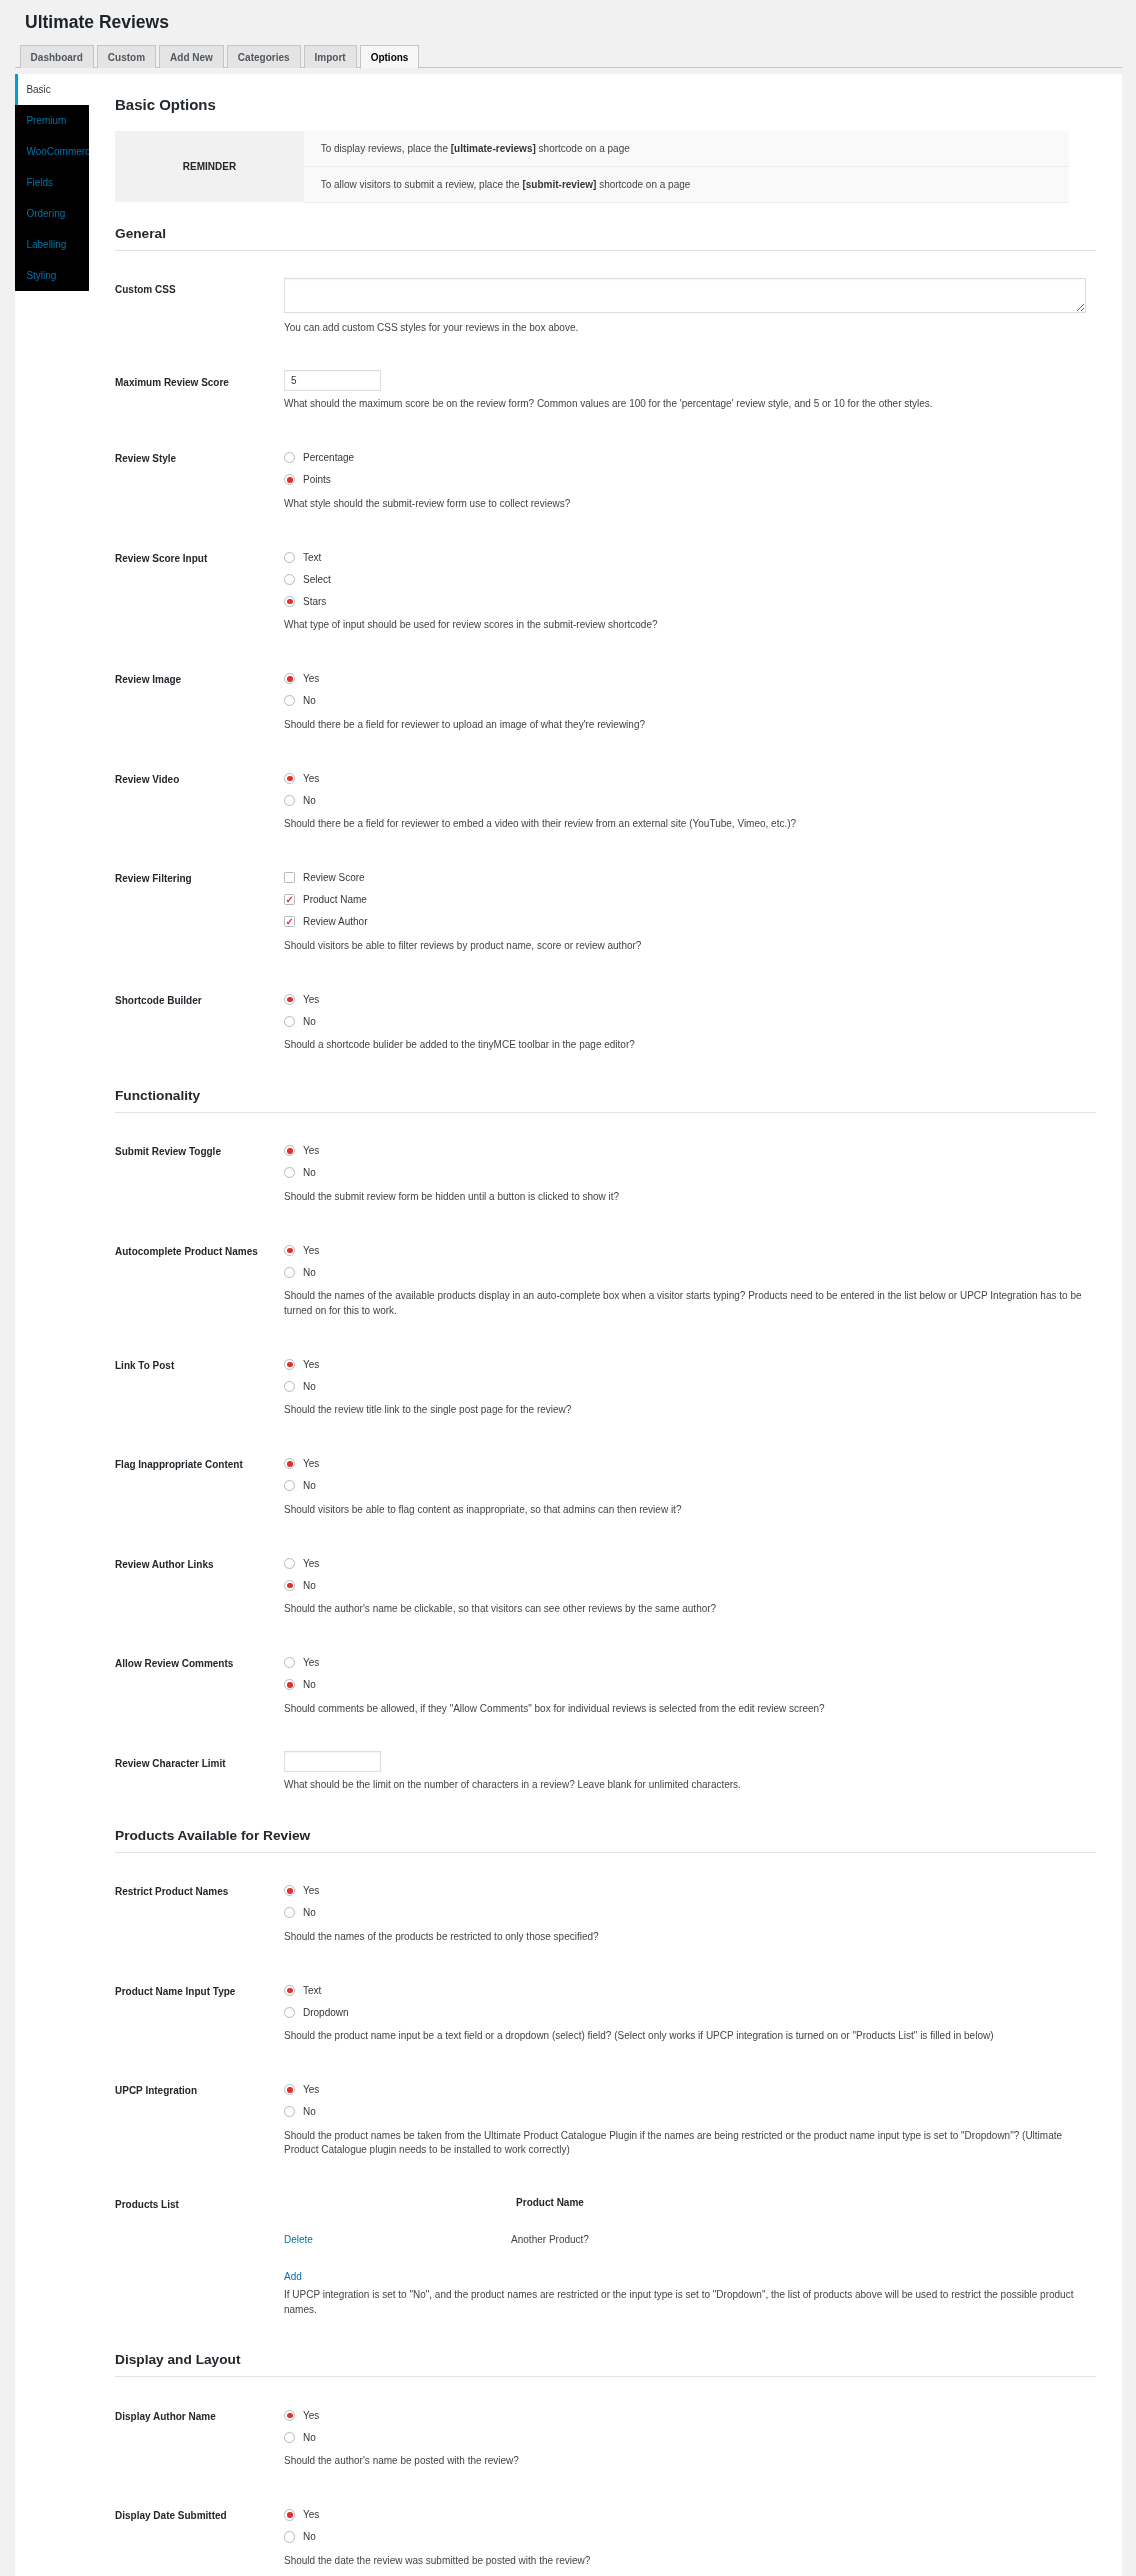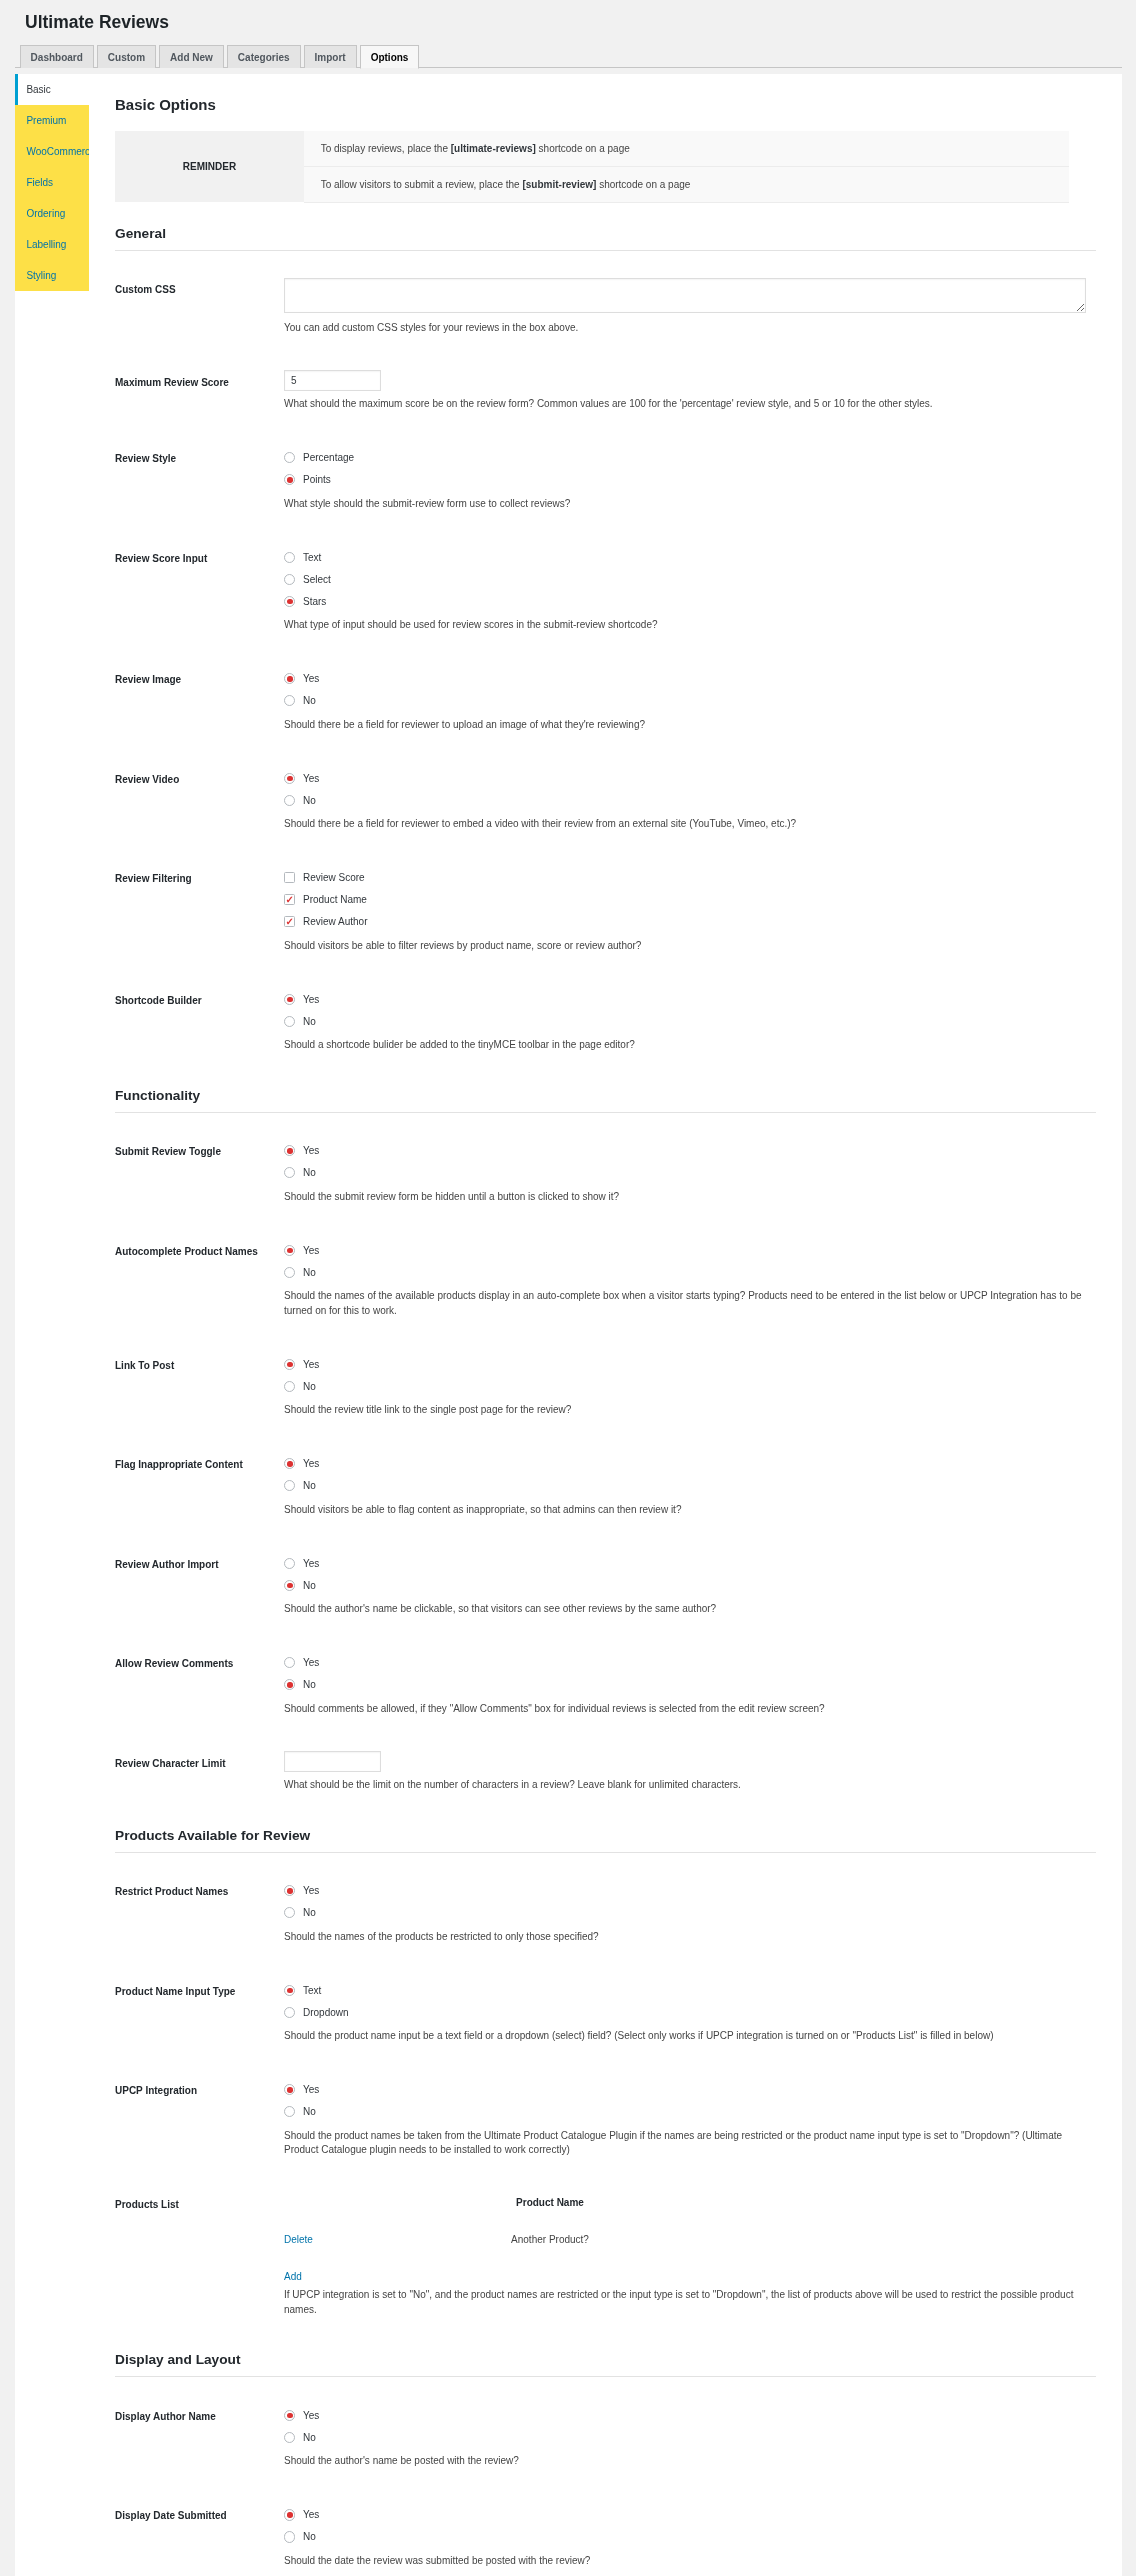--- a/index.html
+++ b/index.html
@@ -24,21 +24,21 @@
     background:#e4e4e4; border:0.8px solid #c5c5c5; border-bottom:none;
     margin:0 3px -0.8px 0; color:#50575e; font-weight:600; font-size:10px;
     cursor:pointer; text-decoration:none; position:relative; top:0.8px;
   }
   .tab.active { background:#f7f7f7; color:#000; border-bottom:0.8px solid #f1f1f1;text-align:right; }
 
   
   .panel { margin-top:6px; display:flex; background:#fff; min-height:2473px; }
   .side { width:74px; margin:0; padding:0; list-style:none; flex-shrink:0; background:#fff; }
   .side li {
-    background:#fde047; padding:10px 4.6px 10px 11.4px;
+    background:#000000; padding:10px 4.6px 10px 11.4px;
     color:#0073aa; cursor:pointer; white-space:nowrap; overflow:hidden; font-size:10px;
   }
   .side li.active {
     background:#fff; border-left:3px solid #00a0d2; padding-left:8.4px; color:#32373c;
   }
 
   .content { flex:1; padding:16.7px 10.7px 10.7px 26px; }
   h2.content-heading { margin:4.6px 0 18px; font-size:15px; font-weight:600; color:#23282d; }
 
   
@@ -295,21 +295,21 @@
                   <span>Yes</span>
                 </label>
                 <label class="opt">
                   <span class="radio"></span>
                   <span>No</span>
                 </label>
                 <div class="help">Should visitors be able to flag content as inappropriate, so that admins can then review it?</div>
               </div>
             </div>
             <div class="frow">
-              <div class="rlabel">Review Author Import</div>
+              <div class="rlabel">Review Author Links</div>
               <div class="rctrl">
                 <label class="opt">
                   <span class="radio"></span>
                   <span>Yes</span>
                 </label>
                 <label class="opt">
                   <span class="radio checked"></span>
                   <span>No</span>
                 </label>
                 <div class="help">Should the author's name be clickable, so that visitors can see other reviews by the same author?</div>

